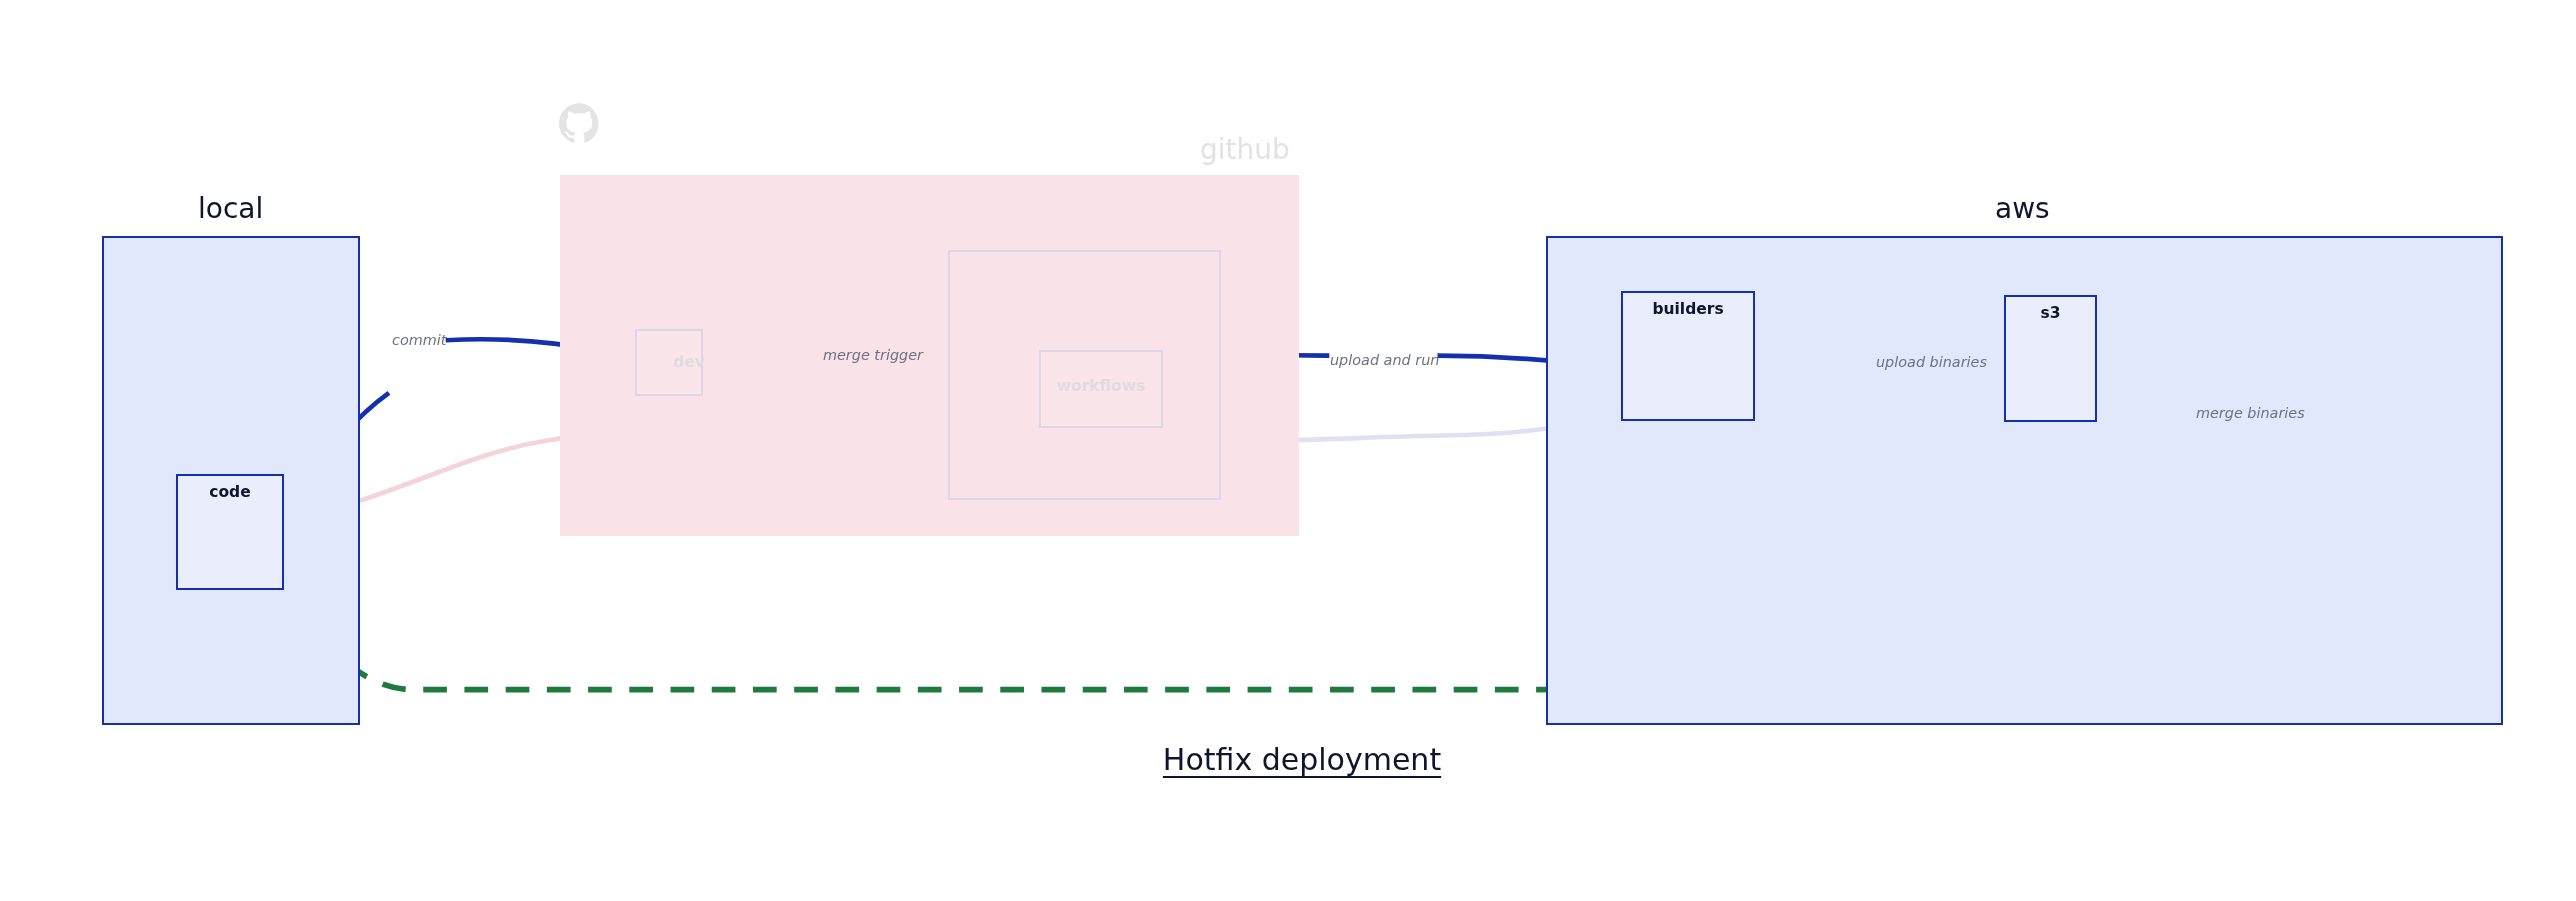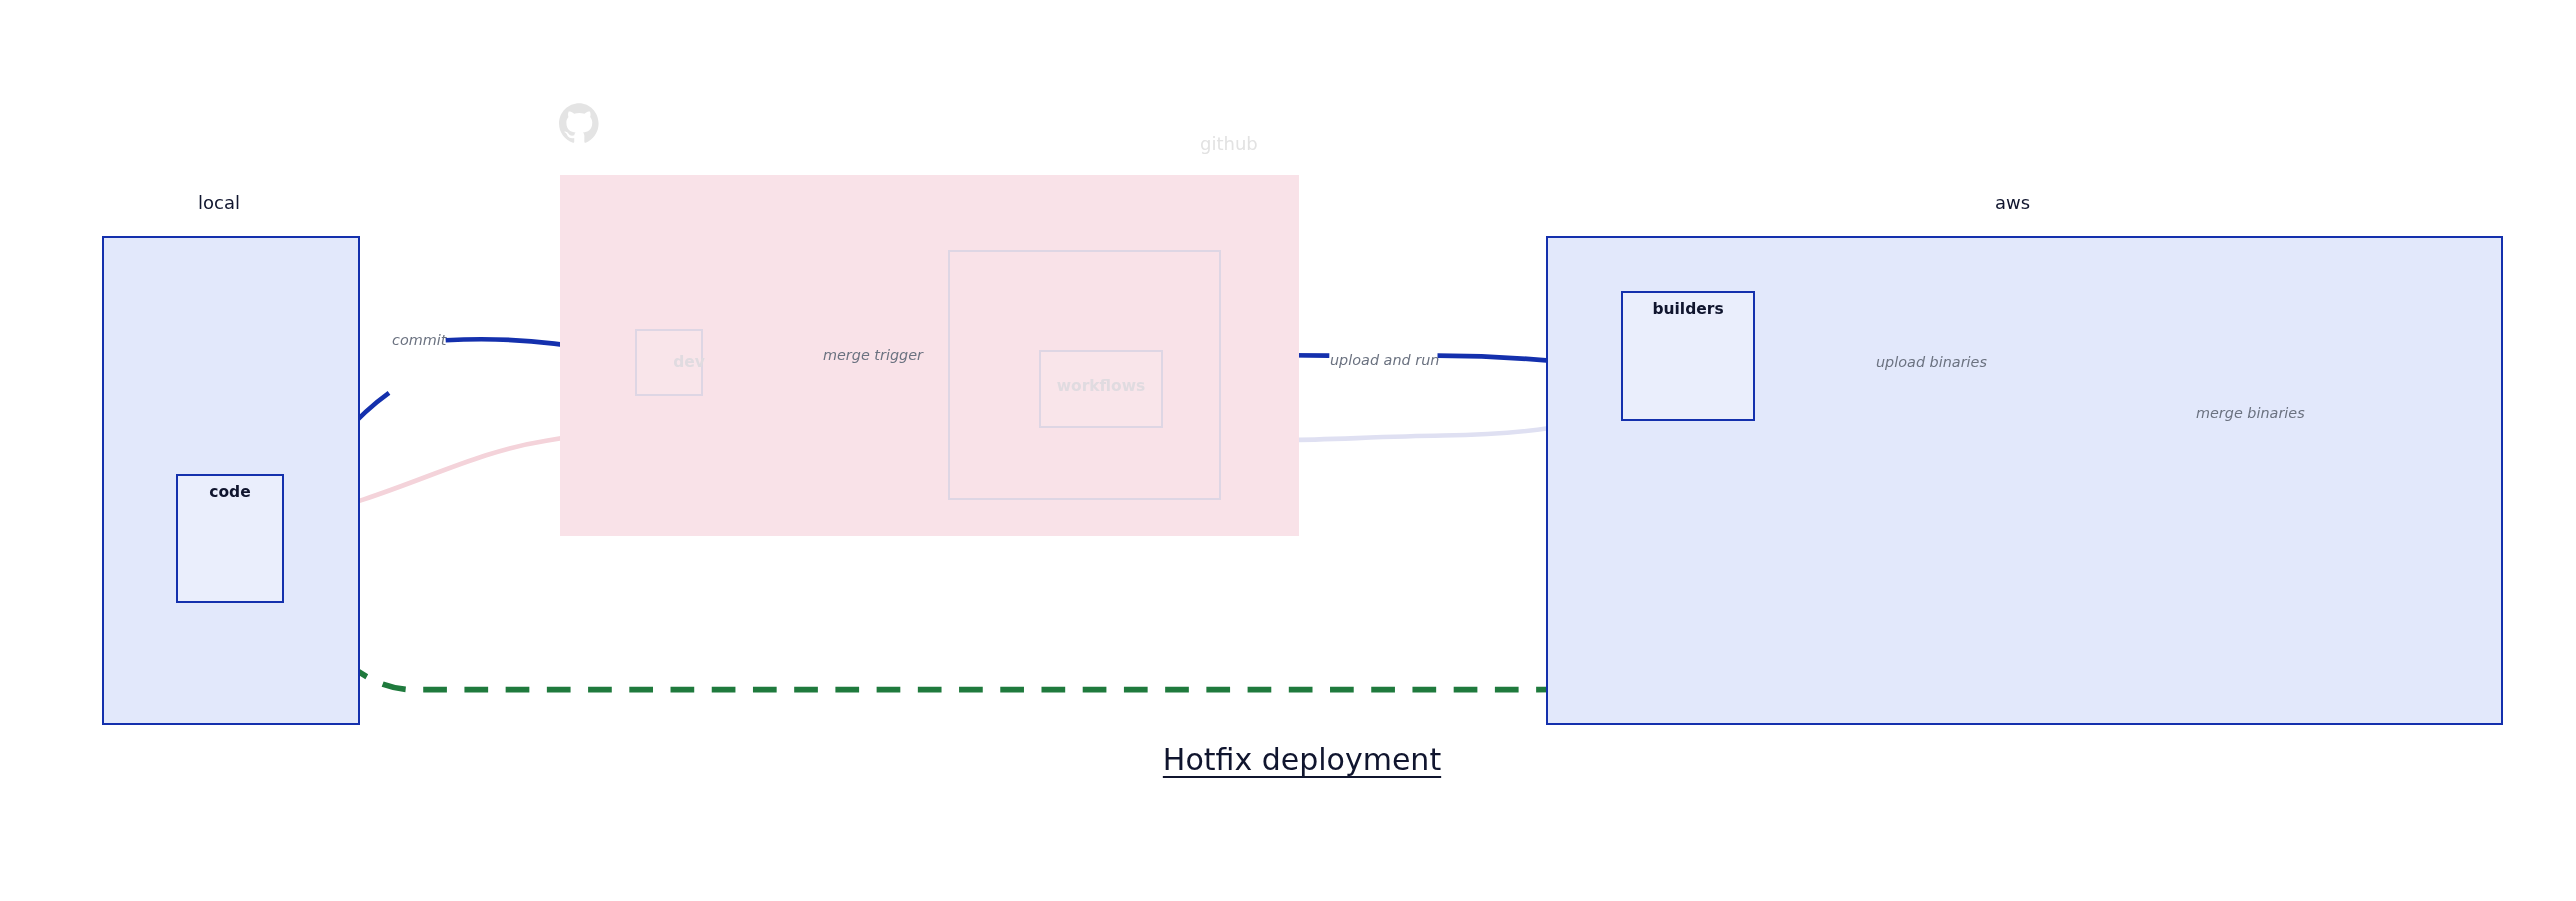--- a/index.html
+++ b/index.html
@@ -32,21 +32,21 @@
     background: #e2e8fb;
     border: 2.6px solid #1430ad;
   }
   .container.github {
     background: #f9e2e8;
     border: none;
   }
 
   .container-label {
     position: absolute;
-    font-size: 18px;
+    font-size: 28px;
     color: #10152e;
     white-space: nowrap;
     font-family: "DejaVu Sans", "Liberation Sans", sans-serif;
   }
   .container-label.faded {
     color: #e2e2e2;
   }
 
   
   .node {
@@ -279,32 +279,35 @@
   </div>
 
   <div class="node ghost" style="left:1028px; top:350px; width:124px; height:78px; z-index:3;margin-left:11px;">
     <div class="node-label" style="margin-top:25px;">workflows</div>
   </div>
 
   <div class="container local" style="left:102px; top:236px; width:258px; height:489px; z-index:4;"></div>
 
   <div class="container-label" style="left:198px; top:192px;">local</div>
 
-  <div class="node" style="left:176px; top:474px; width:108px; height:129px; z-index:5;">
+  <div class="node" style="left:176px; top:474px; width:108px; height:116px; z-index:5;">
     <div class="node-label">code</div>
   </div>
 
   <div class="container aws" style="left:1546px; top:236px; width:957px; height:489px; z-index:4;"></div>
 
   <div class="container-label" style="left:1995px; top:192px;">aws</div>
 
   <div class="node" style="left:1621px; top:291px; width:134px; height:130px; z-index:5;">
     <div class="node-label">builders</div>
   </div>
 
+  <div class="node" style="left:2004px; top:295px; width:93px; height:127px; z-index:5;">
+    <div class="node-label">s3</div>
+  </div>
 
 
   <div class="edge-label" style="left:392px; top:332px; z-index:6;">commit</div>
 
   <div class="edge-label" style="left:823px; top:347px; z-index:6;">merge trigger</div>
 
   <div class="edge-label" style="left:1330px; top:352px; z-index:6;">upload and run</div>
 
   <div class="edge-label" style="left:1832px; top:354px; z-index:6;margin-left:44px;">upload binaries</div>
 

